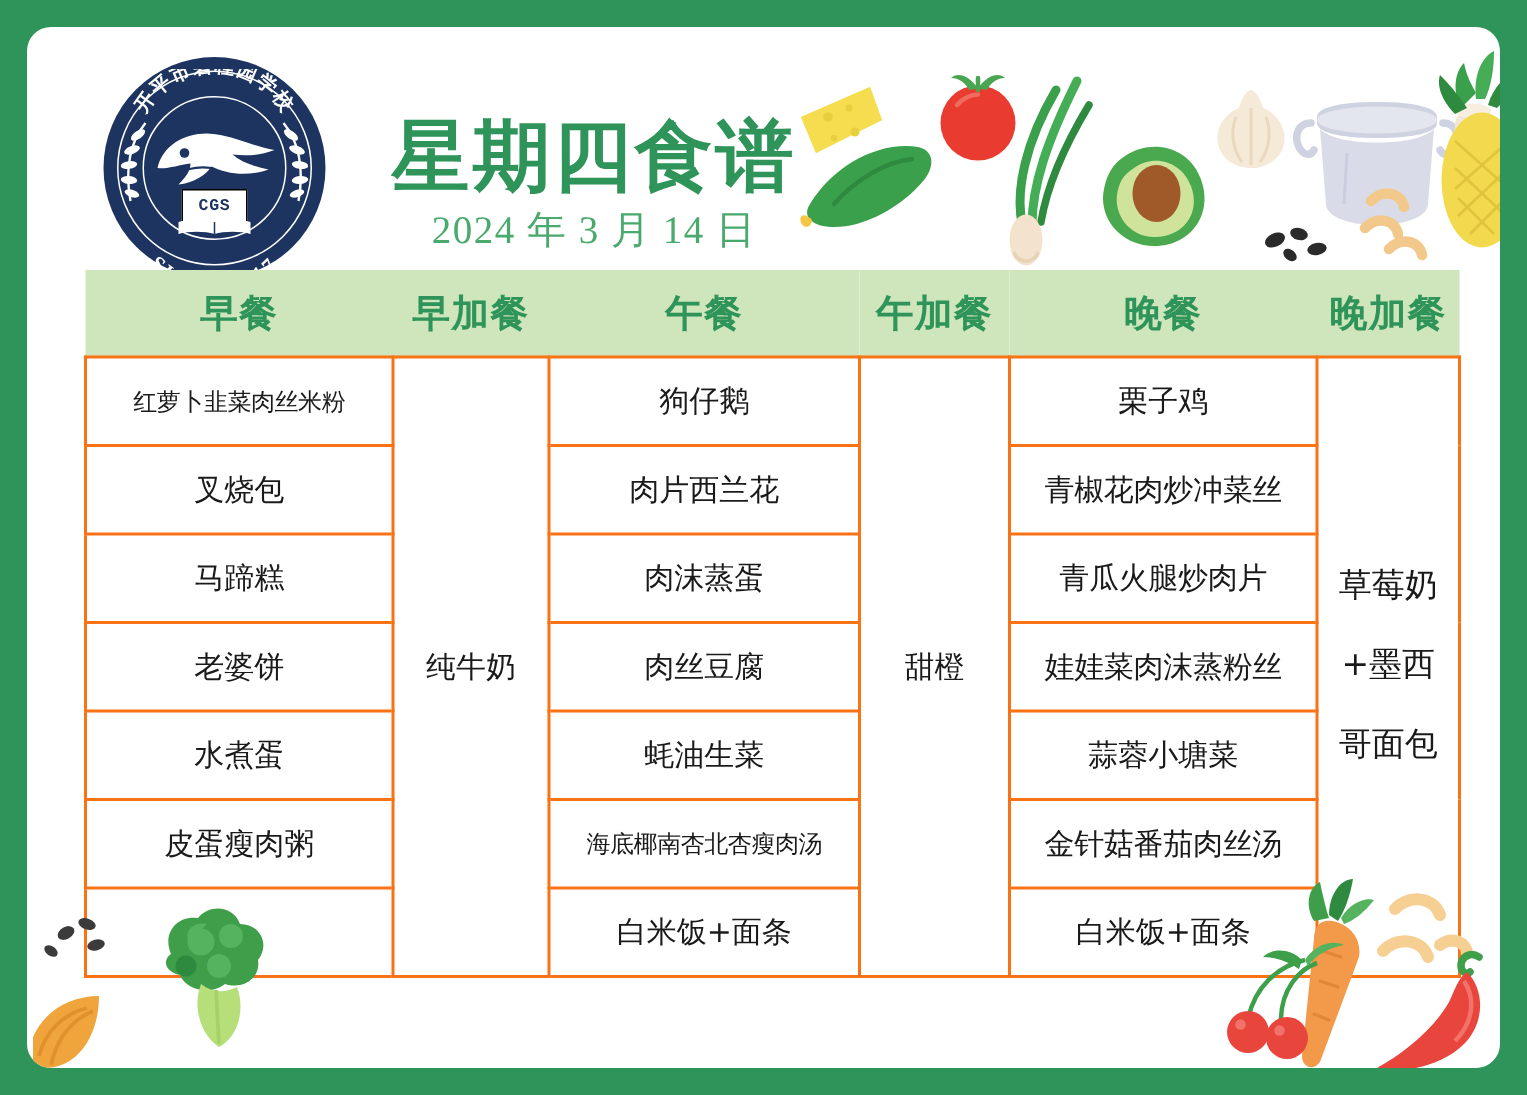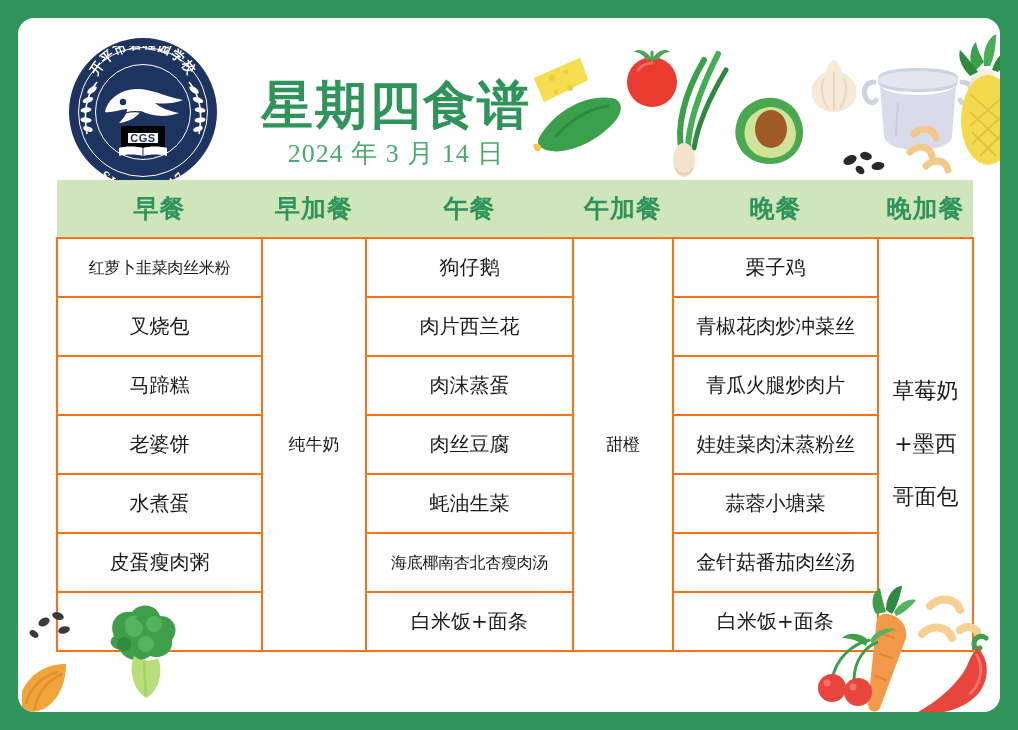--- a/index.html
+++ b/index.html
@@ -71,23 +71,23 @@
   #crest .bird {
     position: absolute;
     left: 30px; top: 44px;
     width: 88px; height: 52px;
   }
   #crest .cgs-box {
     position: absolute;
     left: 52px; top: 88px;
     width: 44px; height: 24px;
     background: #ffffff;
-    border: 7px solid #000000;
+    border: 1px solid #000000;
     color: #1d3460;
-    font-family: Liberation Sans, sans-serif;
+    font-family: Liberation Mono, monospace;
     font-size: 11px;
     font-weight: bold;
     letter-spacing: .5px;
     display: flex;
     align-items: center;
     justify-content: center;
   }
   #crest .book {
     position: absolute;
     left: 48px; top: 108px;
@@ -171,21 +171,21 @@
     vertical-align: middle;
     color: #1a1a1a;
     font-family: "DejaVu Sans", sans-serif;
     font-size: 20px;
     line-height: 1.35;
     padding: 0 3px;
     background: #ffffff;
   }
   #menu-table td.tight { font-size: 16px; letter-spacing: -.3px; }
   #menu-table td.small { font-size: 20px; letter-spacing: -.2px; }
-  #menu-table td.merged { font-size: 17px; }
+  #menu-table td.merged { font-size: 20px; }
   #menu-table td.merged-wrap { font-size: 22px; line-height: 2.4; }
   #menu-table td.empty { }
 
   
   col.c-bf  { width: 205px; }
   col.c-bs  { width: 104px; }
   col.c-ln  { width: 207px; }
   col.c-ls  { width: 100px; }
   col.c-dn  { width: 205px; }
   col.c-ds  { width: 95px; }

